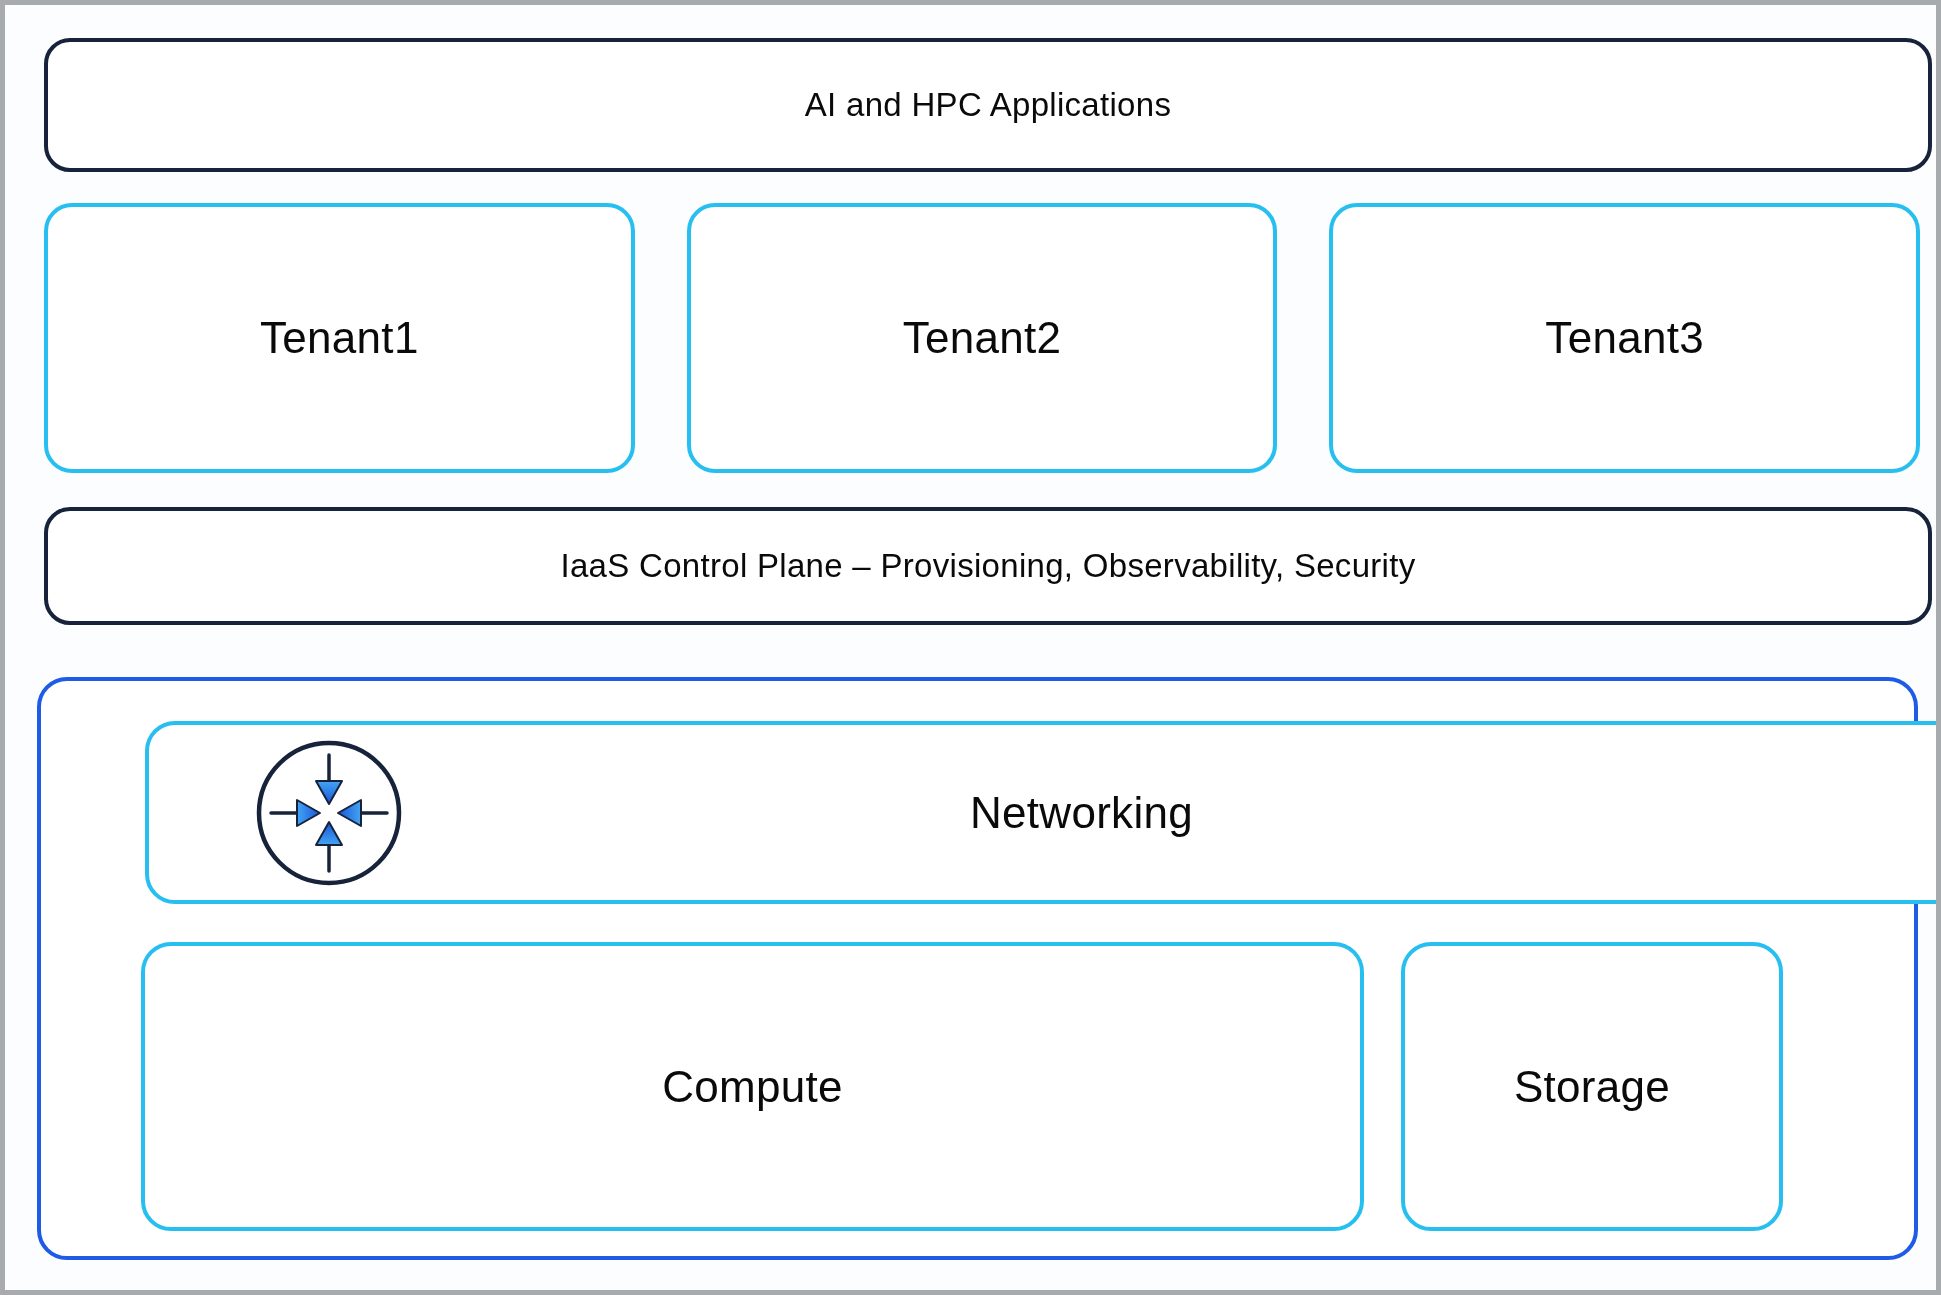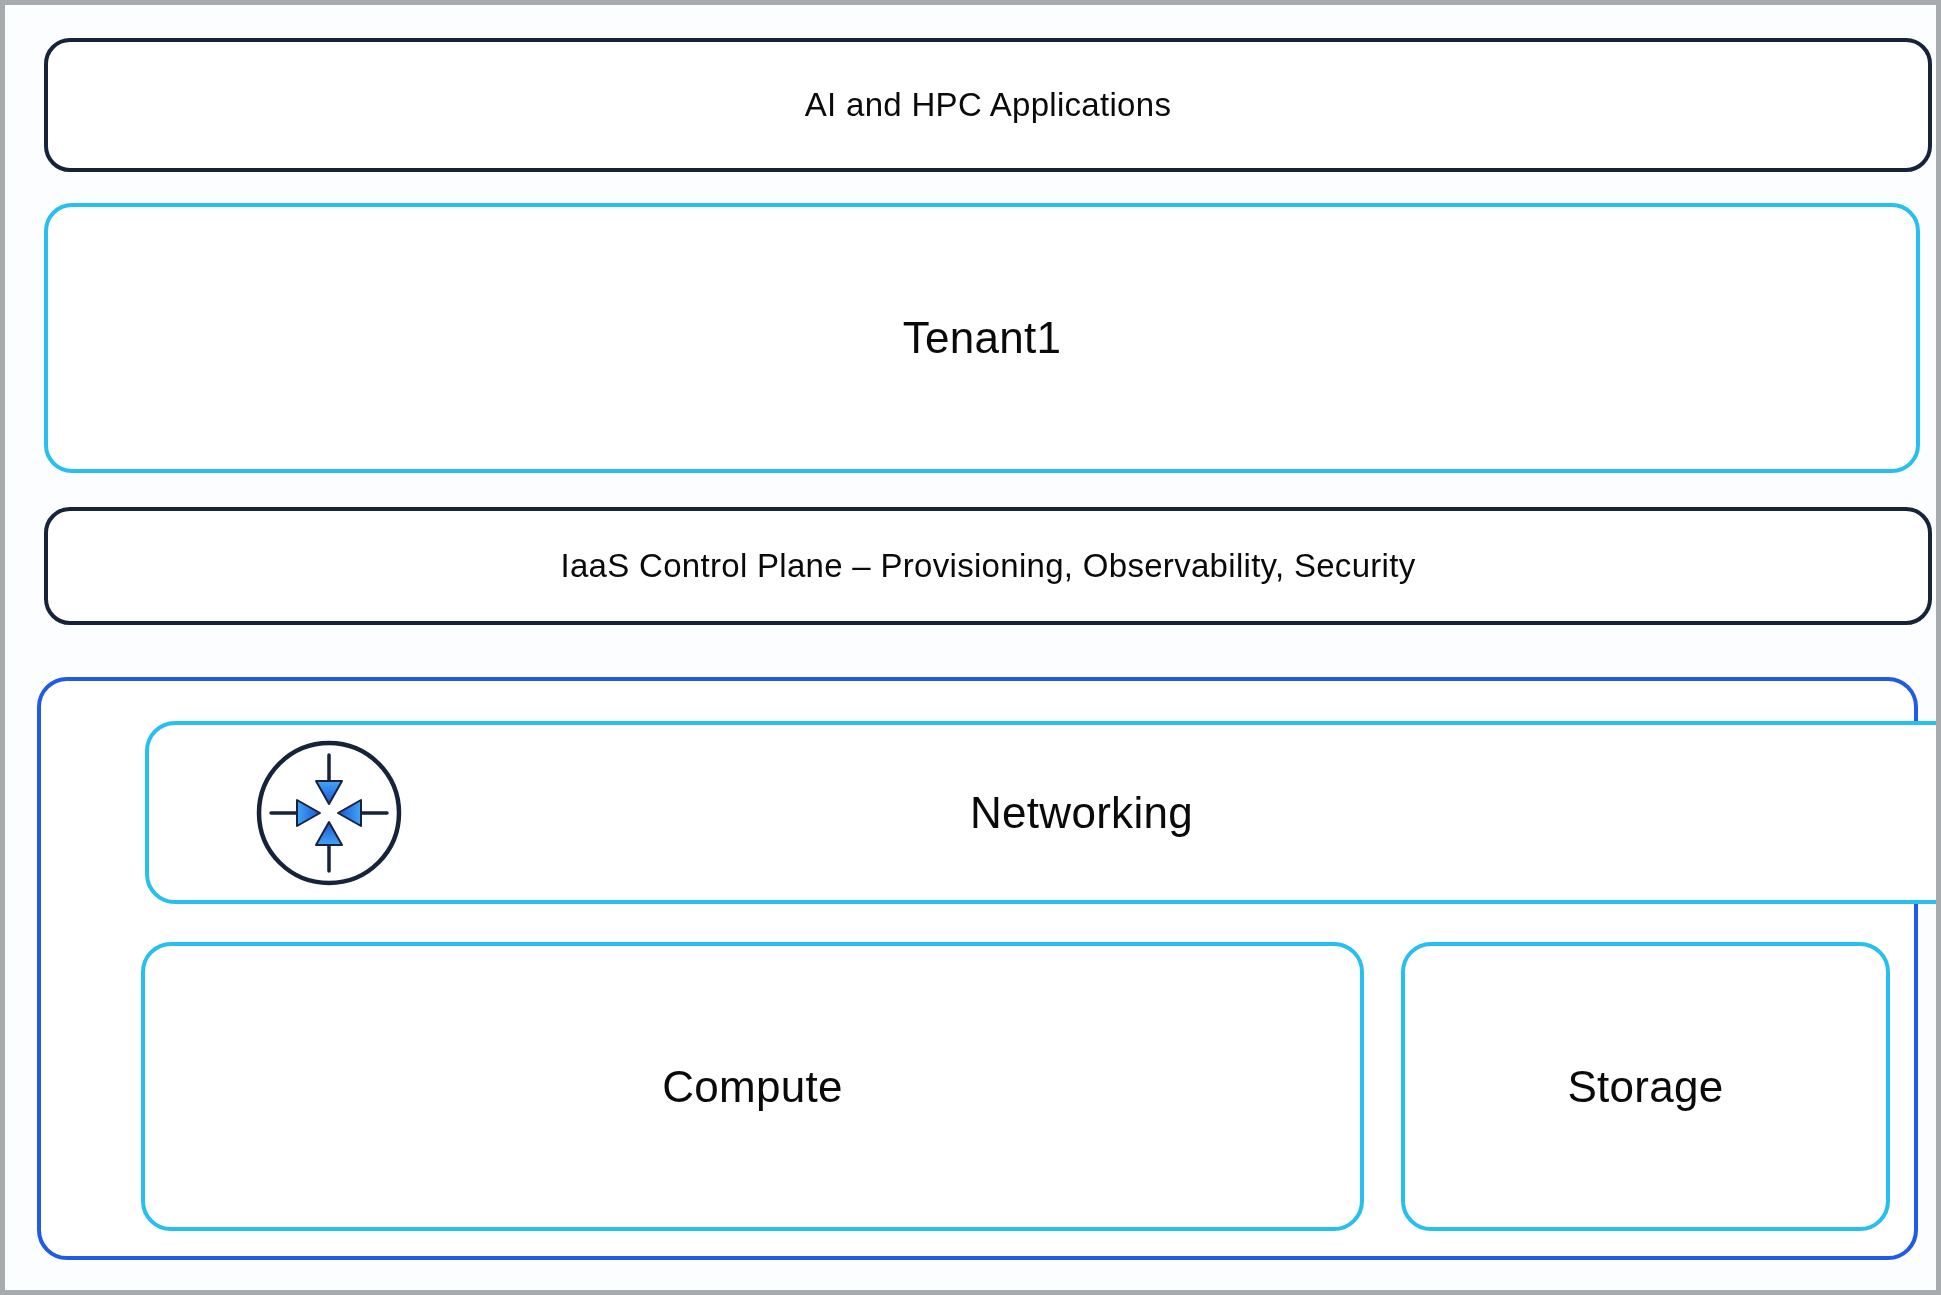--- a/index.html
+++ b/index.html
@@ -51,20 +51,26 @@
 <div class="screen">
 
   <div class="box navy" style="left:27px;top:33px;width:1888px;height:134px;">
     <span class="hdr-label">AI and HPC Applications</span>
   </div>
 
   <div class="tenant-row">
     <div class="box cyan">
       <span class="big-label">Tenant1</span>
     </div>
+    <div class="box cyan">
+      <span class="big-label">Tenant2</span>
+    </div>
+    <div class="box cyan">
+      <span class="big-label">Tenant3</span>
+    </div>
   </div>
 
   <div class="box navy" style="left:27px;top:502px;width:1888px;height:118px;">
     <span class="hdr-label">IaaS Control Plane – Provisioning, Observability, Security</span>
   </div>
 
   <div class="blue-container" style="left:32px;top:672px;width:1881px;height:583px;">
 
     <div class="box cyan" style="left:92px;top:40px;width:1873px;height:183px;border-radius:30px;">
       <svg class="net-icon" viewBox="-78 -78 156 156">
@@ -100,18 +106,18 @@
           <path d="M 32 -13 L 32 13 L 9 0 Z" fill="url(#gRight)"></path>
         </g>
       </svg>
       <span class="big-label">Networking</span>
     </div>
 
     <div class="box cyan" style="left:88px;top:261px;width:1223px;height:289px;border-radius:30px;">
       <span class="big-label">Compute</span>
     </div>
 
-    <div class="box cyan" style="left:1348px;top:261px;width:489px;height:289px;border-radius:30px;">
+    <div class="box cyan" style="left:1348px;top:261px;width:382px;height:289px;border-radius:30px;">
       <span class="big-label">Storage</span>
     </div>
   </div>
 
 </div>
 
 </body></html>

